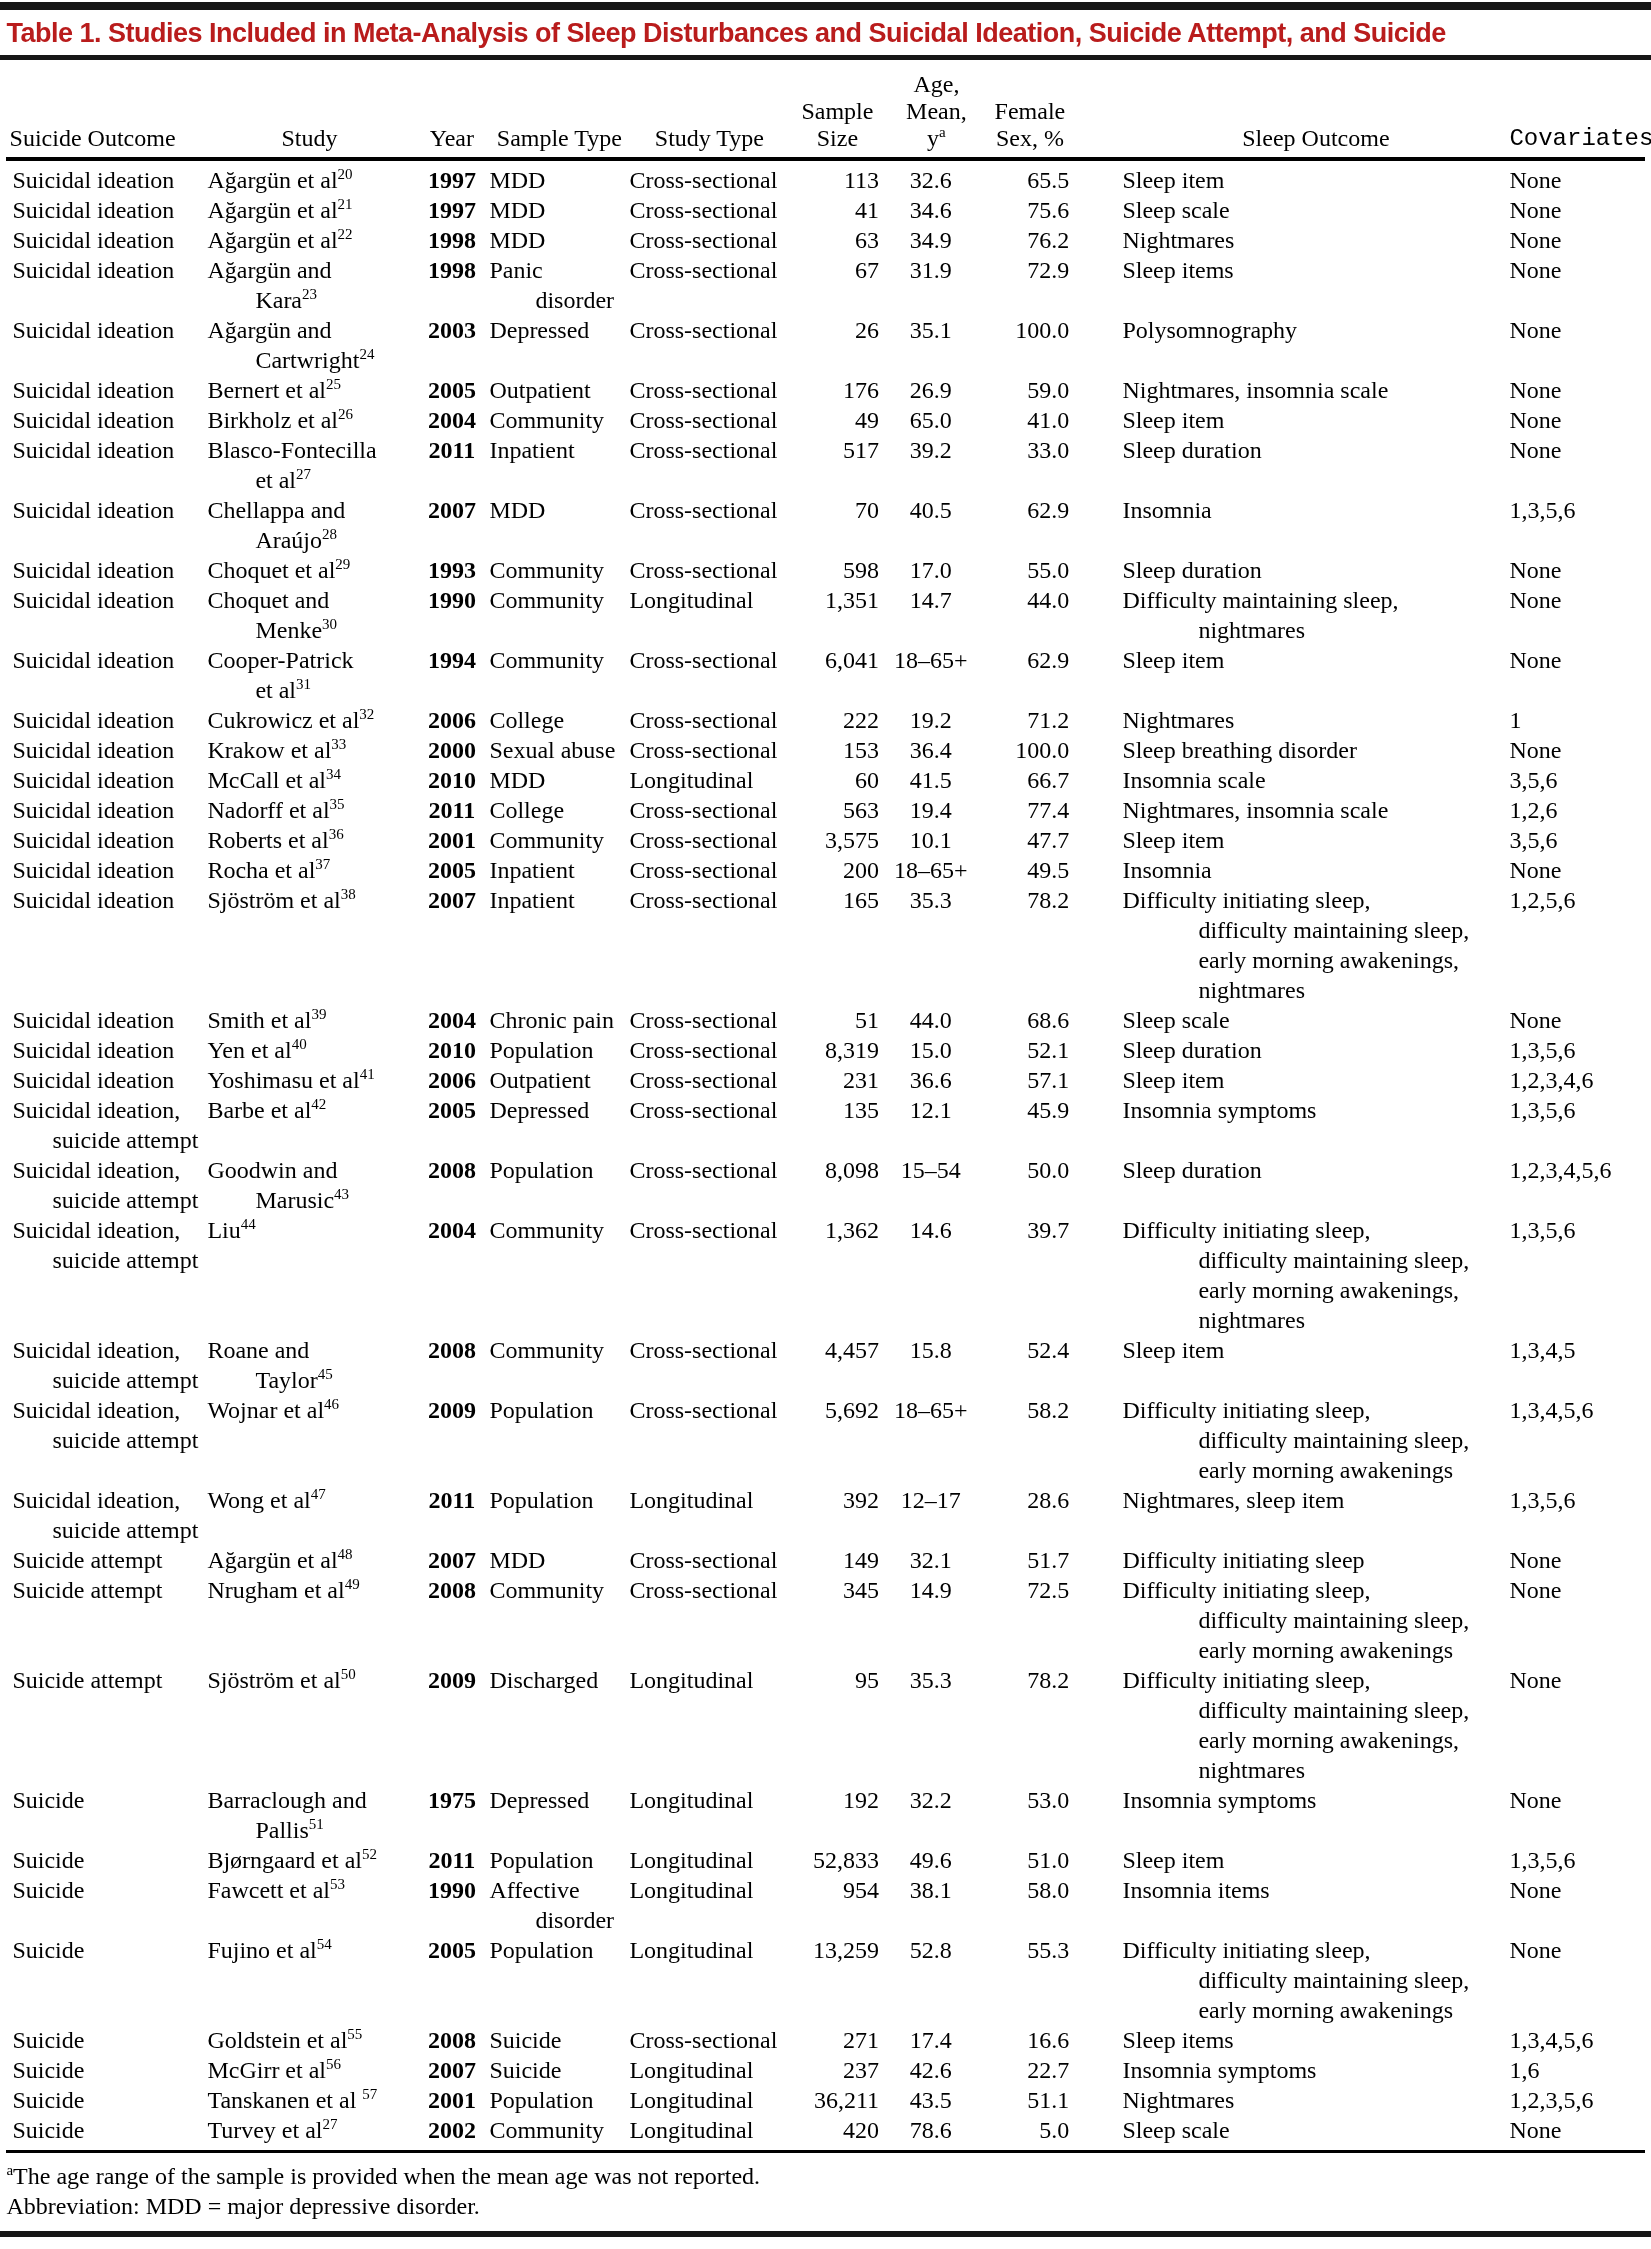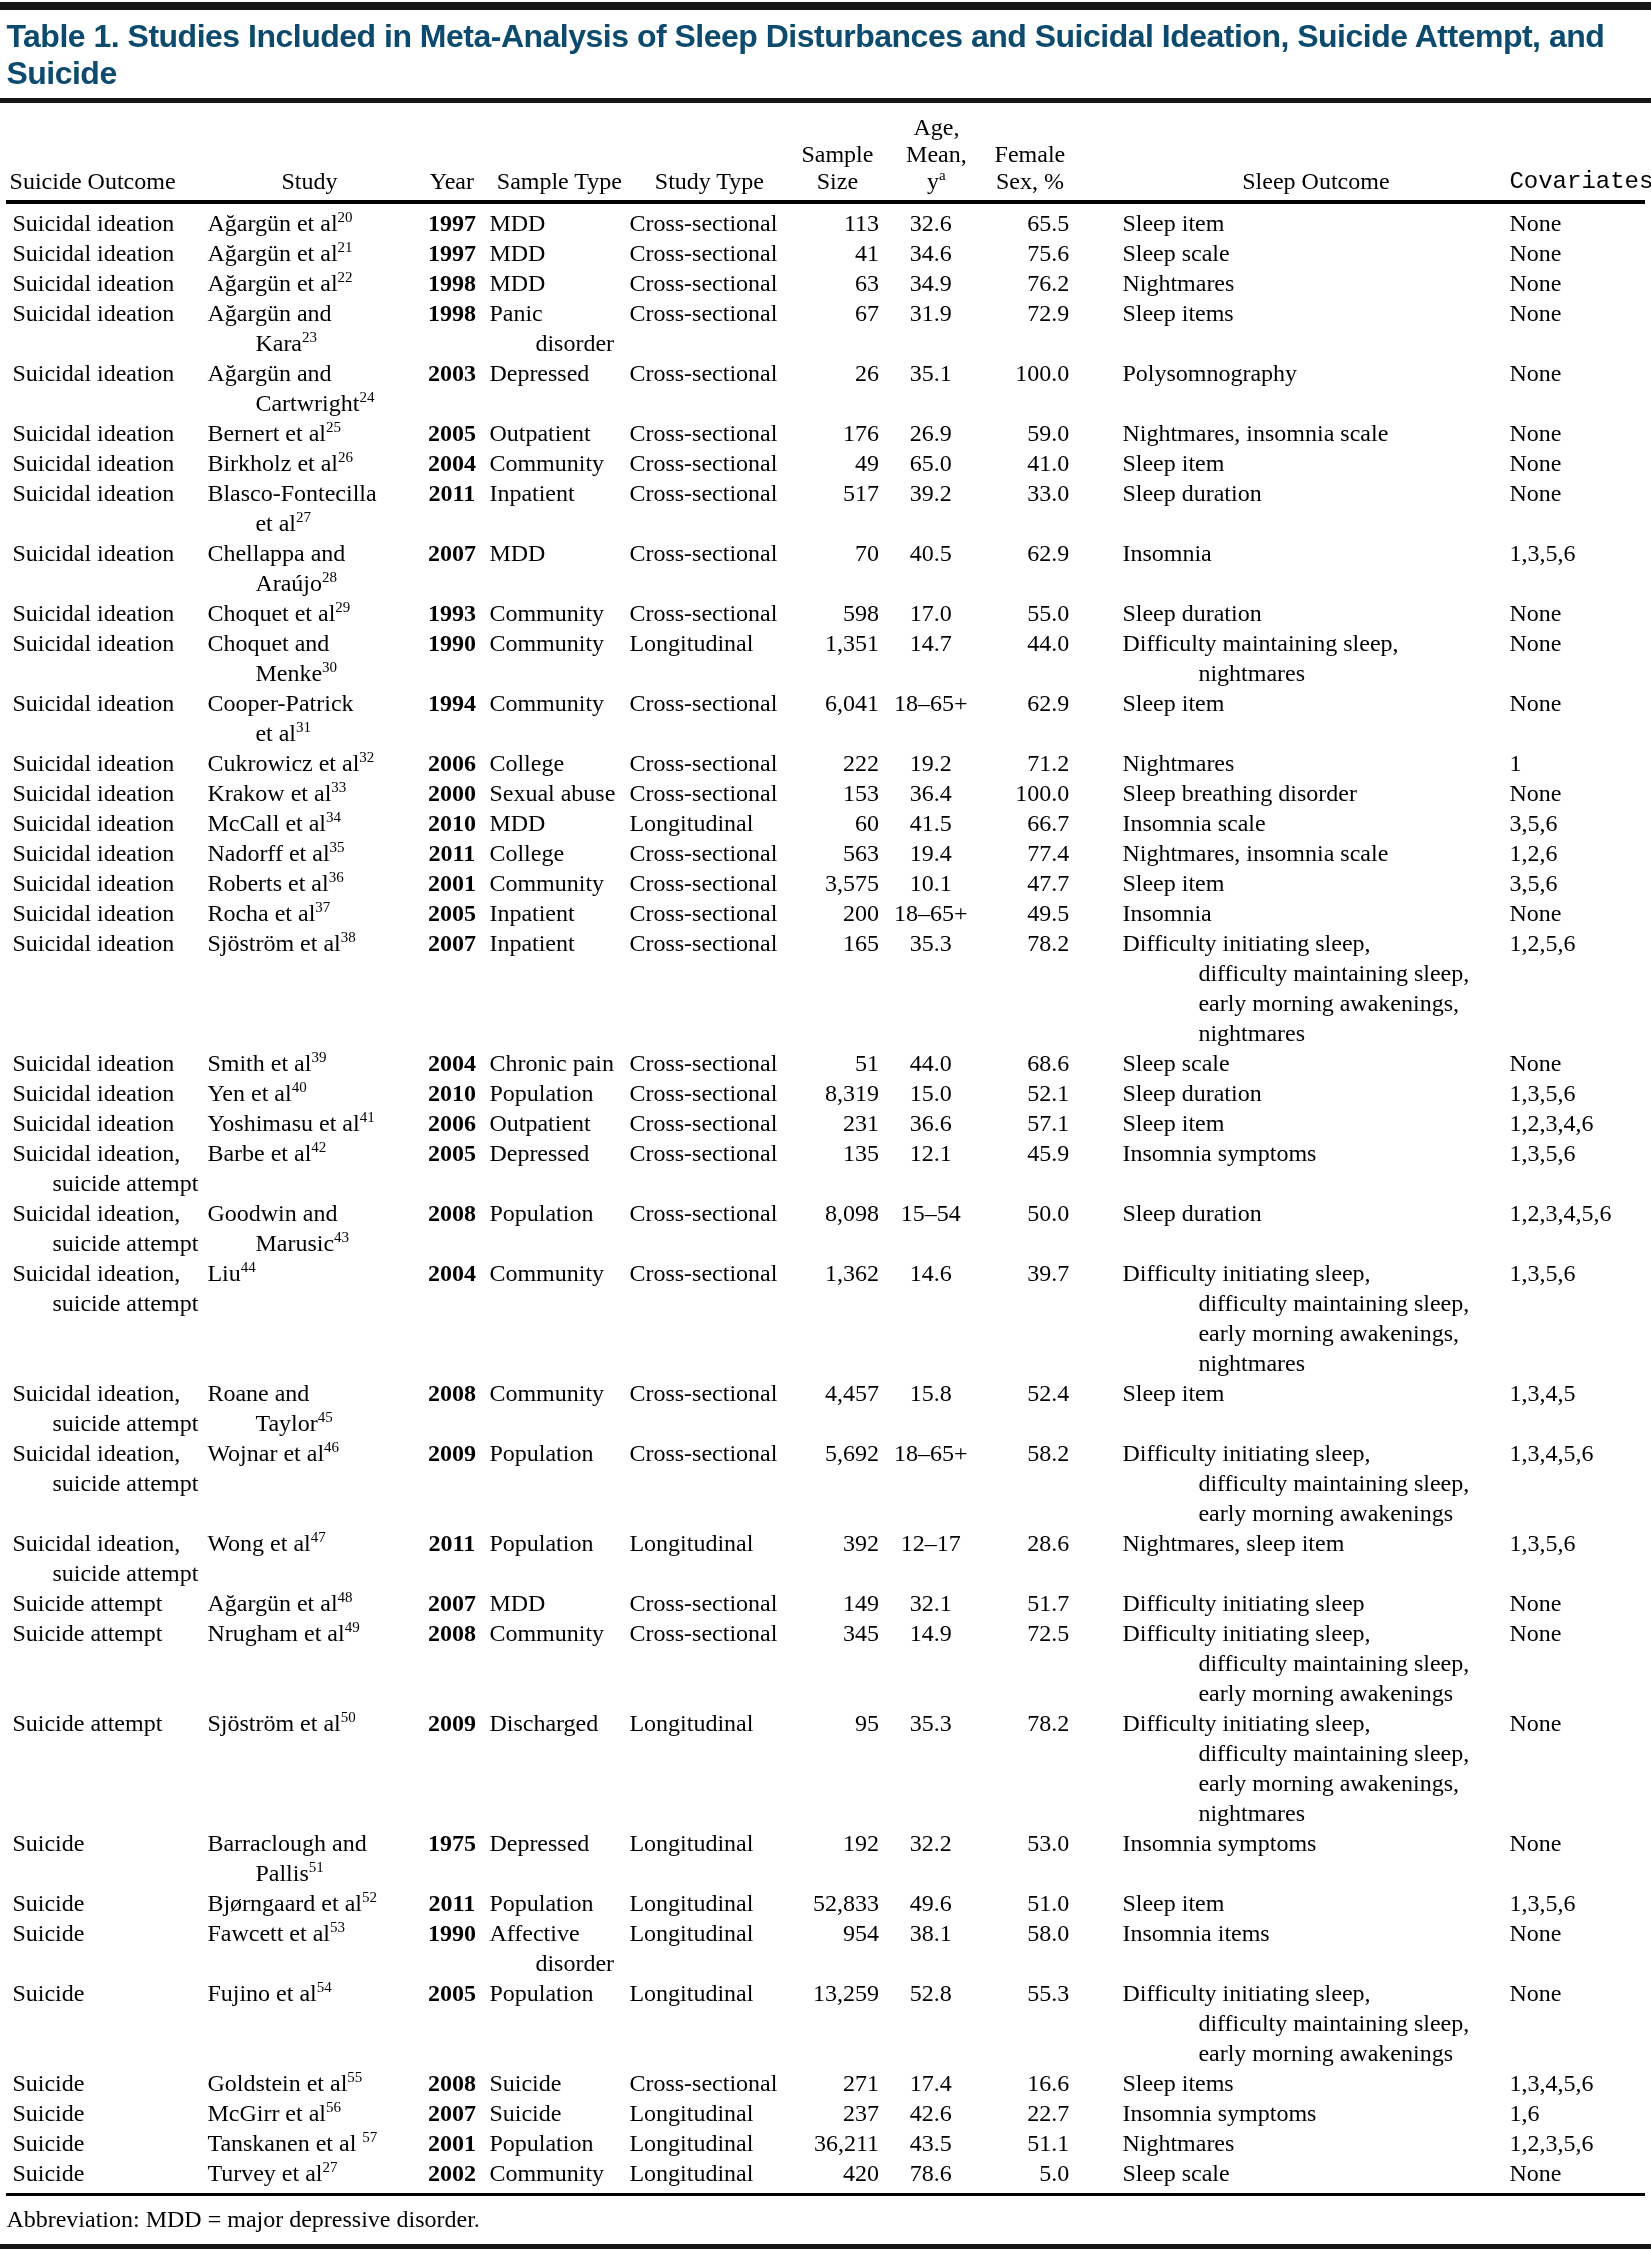--- a/index.html
+++ b/index.html
@@ -4,22 +4,22 @@
 <style>
   html,body{margin:0;padding:0;}
   body{
     width:1651px;height:2250px;overflow:hidden;
     background:#ffffff;color:#000;
     font-family:"Liberation Serif", serif;
   }
   .top-band{height:8.8px;background:#161616;margin-top:1.6px;}
   .title{
     font-family:"Liberation Sans", sans-serif;
-    font-weight:bold;font-size:32px;letter-spacing:-0.5px;
-    padding:7.2px 4.8px 6.4px 6.4px;color:#0c4a6e;
+    font-weight:bold;font-size:27px;letter-spacing:-0.5px;
+    padding:7.2px 4.8px 6.4px 6.4px;color:#b91c1c;
   }
   .title-rule{height:4.8px;background:#161616;}
   table{
     table-layout:fixed;border-collapse:collapse;
     width:1639px;margin:0 6.4px;
     font-size:24px;line-height:30px;
     border-bottom:3.2px solid #000;
   }
   col.outcome{width:198px;} col.study{width:210px;} col.year{width:75px;}
   col.sample_type{width:140px;} col.study_type{width:160px;} col.sample_size{width:96px;}
@@ -547,16 +547,17 @@
         <td class="sample_size">420</td>
         <td class="age">78.6</td>
         <td class="female_pct">5.0</td>
         <td class="sleep_outcome">Sleep scale</td>
         <td class="covariates">None</td>
       </tr>
     </tbody>
 </table>
 
 <div class="footnotes">
+    <div><sup>a</sup>The age range of the sample is provided when the mean age was not reported.</div>
     <div>Abbreviation: MDD = major depressive disorder.</div>
   </div>
 <div class="bottom-rule"></div>
 
 
 </body></html>

